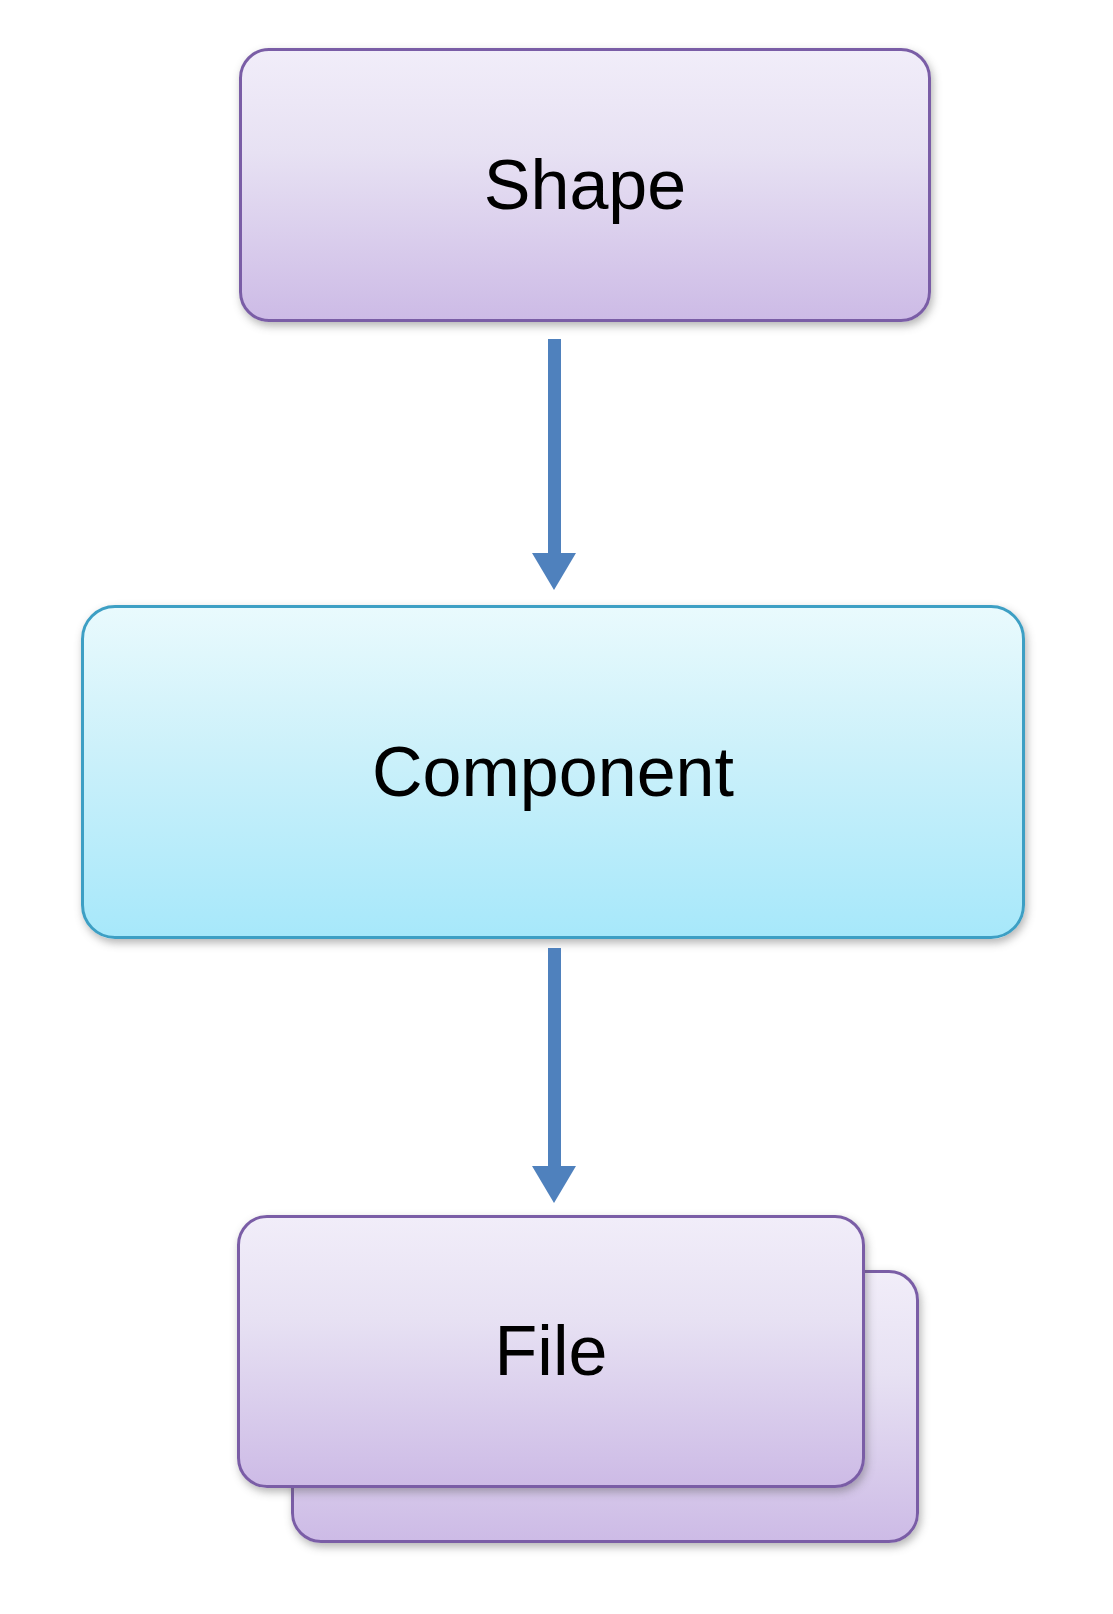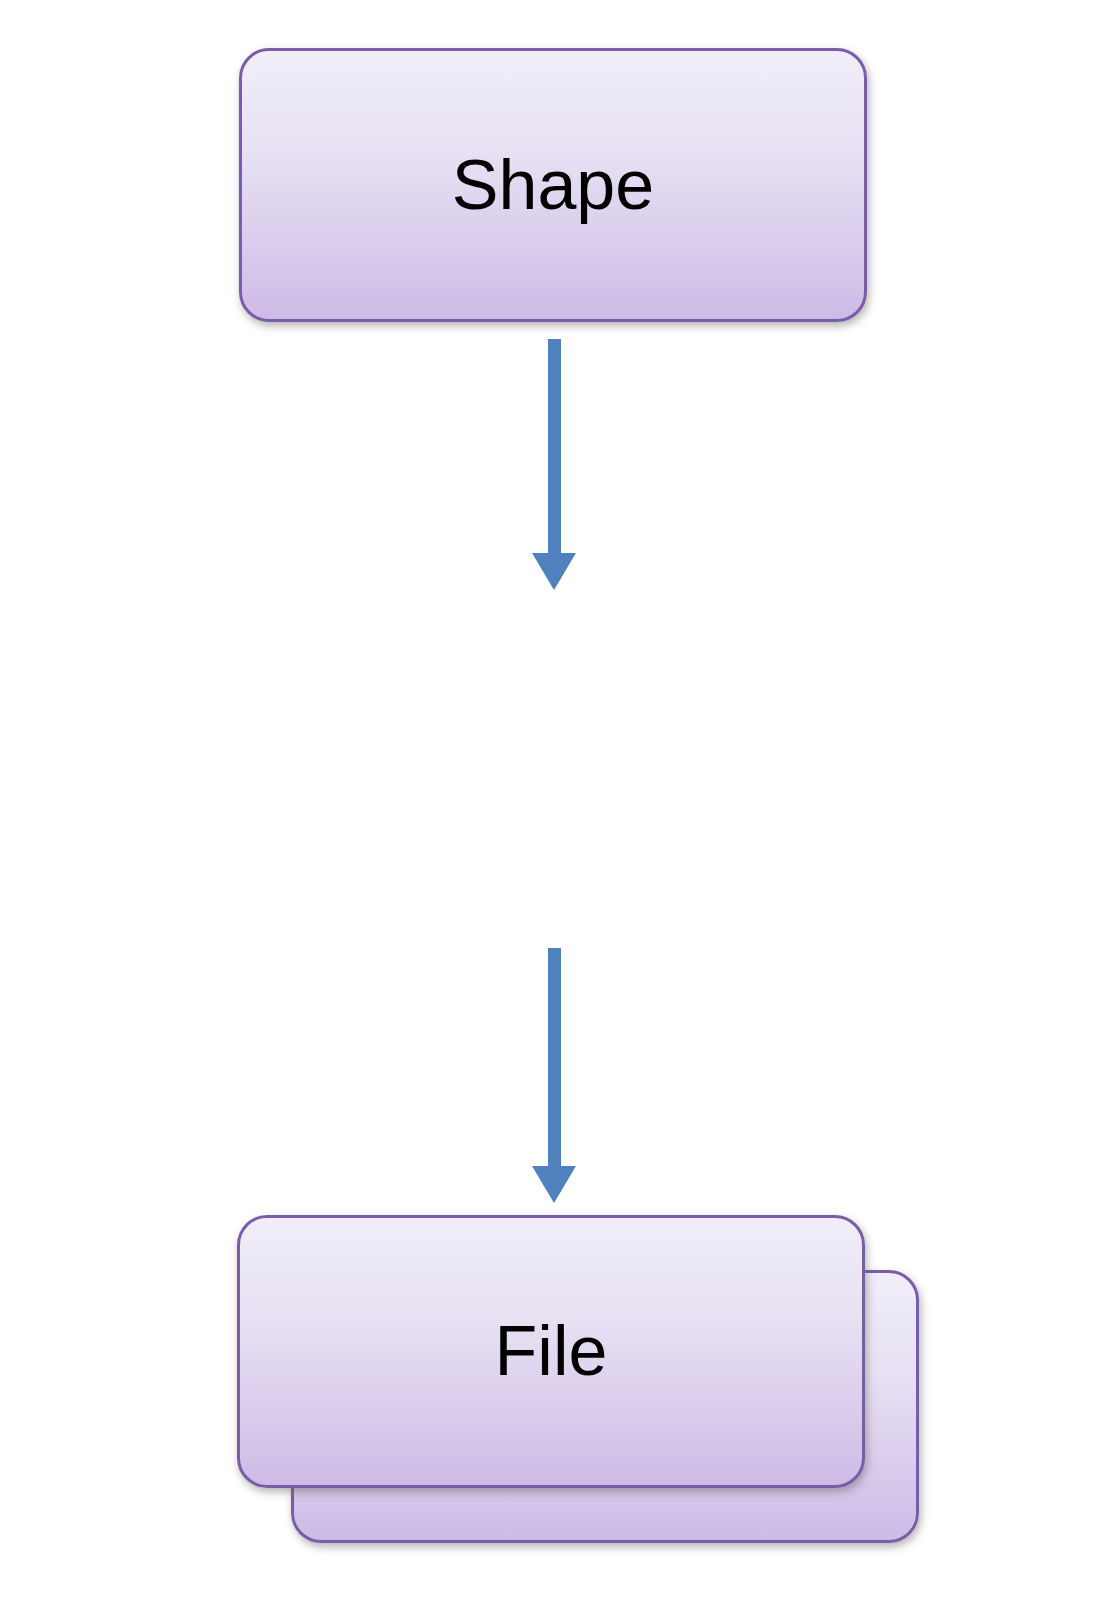--- a/index.html
+++ b/index.html
@@ -31,21 +31,21 @@
   }
   
   .node-purple {
     border: 3.5px solid #7a5da6;
     border-radius: 30px;
     background: linear-gradient(180deg, #f1edf9 0%, #e7e1f3 38%, #cdbbe6 100%);
   }
   .node-shape {
     left: 239px;
     top: 48px;
-    width: 628px;
+    width: 692px;
     height: 274px;
   }
   
   .node-component {
     left: 81px;
     top: 605px;
     width: 944px;
     height: 334px;
     border: 3.5px solid #3d9fc4;
     border-radius: 34px;
@@ -96,20 +96,23 @@
 
   <div class="node node-purple node-shape">
     <span class="node-label">Shape</span>
   </div>
 
   <div class="arrow arrow-1">
     <div class="arrow-shaft"></div>
     <div class="arrow-head"></div>
   </div>
 
+  <div class="node node-component">
+    <span class="node-label">Component</span>
+  </div>
 
   <div class="arrow arrow-2">
     <div class="arrow-shaft"></div>
     <div class="arrow-head"></div>
   </div>
 
   <div class="node node-purple node-file-back"></div>
 
   <div class="node node-purple node-file-front">
     <span class="node-label">File</span>

